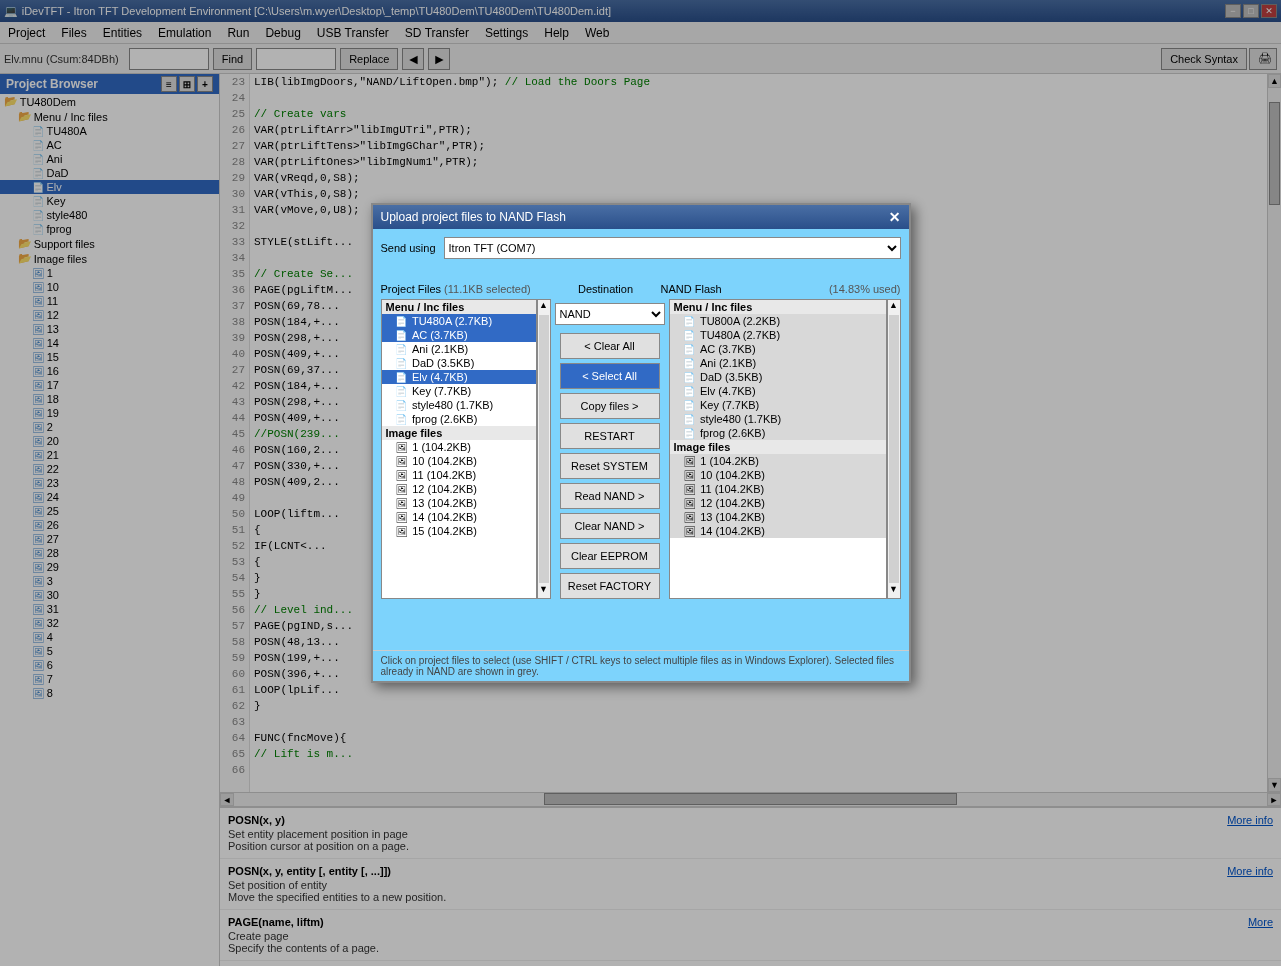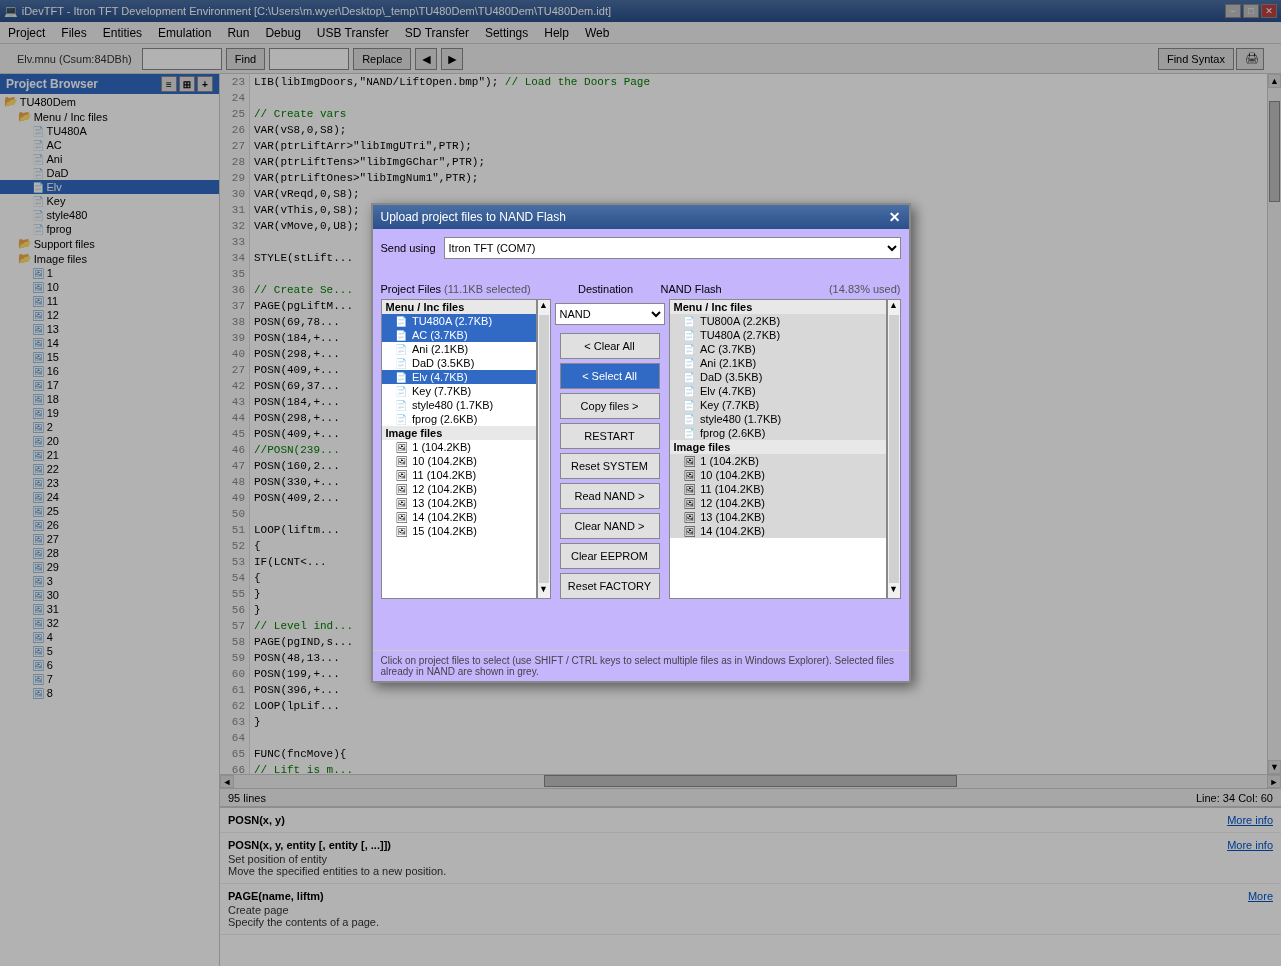--- a/index.html
+++ b/index.html
@@ -10,21 +10,21 @@
     #titlebar .title { flex: 1; }
     #titlebar .win-btns { display: flex; gap: 2px; }
     #titlebar .win-btn { width: 16px; height: 14px; background: #c0c0c0; border: 1px solid #888; font-size: 9px; display: flex; align-items: center; justify-content: center; cursor: pointer; }
     #titlebar .win-btn.close { background: #c04040; }
 
     
     #menubar { background: #f0f0f0; height: 22px; display: flex; align-items: center; border-bottom: 1px solid #ccc; }
     #menubar .menu-item { padding: 2px 8px; font-size: 12px; cursor: pointer; height: 22px; display: flex; align-items: center; }
 
     
-    #toolbar { background: #f0f0f0; height: 30px; display: flex; align-items: center; border-bottom: 1px solid #ccc; gap: 2px; padding: 0 17px; }
+    #toolbar { background: #f0f0f0; height: 30px; display: flex; align-items: center; border-bottom: 1px solid #ccc; gap: 2px; padding: 0 4px; }
     #toolbar .find-box { display: flex; align-items: center; gap: 4px; }
     #toolbar input { height: 22px; border: 1px solid #888; padding: 0 4px; font-size: 11px; width: 120px; }
     #toolbar button { height: 22px; padding: 0 8px; border: 1px solid #888; background: #e0e0e0; font-size: 11px; cursor: pointer; }
     #toolbar .nav-btn { width: 22px; height: 22px; display: flex; align-items: center; justify-content: center; border: 1px solid #888; background: #e0e0e0; cursor: pointer; font-size: 14px; }
     #toolbar .spacer { flex: 1; }
     #toolbar .check-syntax { margin-left: auto; }
 
     
     #main { display: flex; height: calc(966px - 22px - 22px - 30px); }
 
@@ -42,21 +42,21 @@
     #editor-content { flex: 1; background: white; overflow: hidden; display: flex; position: relative; }
     #line-numbers { background: #f8f8f8; border-right: 1px solid #ddd; padding: 0 4px; font-family: 'Courier New', monospace; font-size: 11px; color: #888; line-height: 16px; text-align: right; min-width: 30px; overflow: hidden; }
     #code-content { flex: 1; padding: 0 4px; font-family: 'Courier New', monospace; font-size: 11px; line-height: 16px; overflow: hidden; }
     .code-line { height: 16px; white-space: nowrap; }
 
     
     #editor-status { background: #f0f0f0; border-top: 1px solid #ccc; height: 18px; display: flex; align-items: center; padding: 0 8px; font-size: 11px; justify-content: space-between; }
 
     
     #modal-overlay { position: fixed; top: 0; left: 0; width: 100%; height: 100%; background: rgba(0,0,0,0.3); z-index: 100; display: flex; align-items: center; justify-content: center; }
-    #modal { background: #c4b5fd; border: 2px solid #888; box-shadow: 4px 4px 12px rgba(0,0,0,0.5); width: 540px; min-height: 480px; display: flex; flex-direction: column; position: relative; top: -40px; }
+    #modal { background: #7dd3fc; border: 2px solid #888; box-shadow: 4px 4px 12px rgba(0,0,0,0.5); width: 540px; min-height: 480px; display: flex; flex-direction: column; position: relative; top: -40px; }
     #modal-title { background: linear-gradient(to bottom, #4a6fa5, #2a4f8a); color: white; padding: 4px 8px; font-size: 12px; display: flex; align-items: center; justify-content: space-between; }
     #modal-title .close-x { color: white; cursor: pointer; font-size: 14px; font-weight: bold; }
     #modal-body { padding: 8px; flex: 1; }
     .modal-row { display: flex; align-items: center; gap: 8px; margin-bottom: 24px; }
     .modal-label { font-size: 11px; white-space: nowrap; }
     .modal-select { flex: 1; height: 22px; border: 1px solid #888; font-size: 11px; background: white; }
     
     
     #modal-panels { display: flex; gap: 4px; height: 300px; }
     .panel { display: flex; flex-direction: column; }
@@ -116,21 +116,21 @@
   <span style="font-size:11px; margin-right:8px; color:#333;">Elv.mnu  (Csum:84DBh)</span>
   <div class="find-box">
     <input type="text" style="width: 80px;">
     <button>Find</button>
     <input type="text" style="width: 80px;">
     <button>Replace</button>
     <div class="nav-btn">◄</div>
     <div class="nav-btn">►</div>
   </div>
   <div class="spacer"></div>
-  <button class="check-syntax">Find Syntax</button>
+  <button class="check-syntax">Check Syntax</button>
   <button style="width:28px;">🖨</button>
 </div>
 
 <div id="main">
 
   <div id="sidebar">
     <div id="sidebar-header">
       <span>Project Browser</span>
       <div class="header-btns">
         <div class="hbtn">≡</div>
@@ -360,21 +360,20 @@
           <div style="height: 16px;">62</div>
           <div style="height: 16px;">63</div>
           <div style="height: 16px;">64</div>
           <div style="height: 16px;">65</div>
           <div style="height: 16px;">66</div>
         </div>
       <div id="code-content">
           <div class="code-line"><span style="color:#000;">    LIB(libImgDoors,"NAND/LiftOpen.bmp"); </span><span style="color:#008000;">// Load the Doors Page</span></div>
           <div class="code-line"></div>
           <div class="code-line" style="color: rgb(0, 128, 0);">    // Create vars</div>
-          <div class="code-line">    VAR(vS8,0,S8);</div>
           <div class="code-line">    VAR(ptrLiftArr&gt;"libImgUTri",PTR);</div>
           <div class="code-line">    VAR(ptrLiftTens&gt;"libImgGChar",PTR);</div>
           <div class="code-line">    VAR(ptrLiftOnes&gt;"libImgNum1",PTR);</div>
           <div class="code-line">    VAR(vReqd,0,S8);</div>
           <div class="code-line">    VAR(vThis,0,S8);</div>
           <div class="code-line">    VAR(vMove,0,U8);</div>
           <div class="code-line"></div>
           <div class="code-line">    STYLE(stLift...</div>
           <div class="code-line"></div>
           <div class="code-line" style="color: rgb(0, 128, 0);">    // Create Se...</div>
@@ -419,29 +418,26 @@
     </div>
 
     <div id="hscrollbar">
       <div class="hscroll-left">◄</div>
       <div class="hscroll-track">
         <div class="hscroll-thumb"></div>
       </div>
       <div class="hscroll-right">►</div>
     </div>
 
-    <div id="editor-status">
-      <span>95 lines</span>
-      <span>Line: 34    Col: 60</span>
-    </div>
 
     <div id="bottom-area" style="height:160px;background:white;border-top:2px solid #ccc;overflow-y:auto;">
     <div class="bottom-entry">
           <span class="bottom-more">More info</span>
           <div class="sig">POSN(x, y)</div>
+          <div class="desc">Set entity placement position in page<br>Position cursor at position on a page.</div>
         </div>
         <div class="bottom-entry">
           <span class="bottom-more">More info</span>
           <div class="sig">POSN(x, y, entity [, entity [, ...]])</div>
           <div class="desc">Set position of entity<br>Move the specified entities to a new position.</div>
         </div>
         <div class="bottom-entry">
           <span class="bottom-more">More</span>
           <div class="sig">PAGE(name, liftm)</div>
           <div class="desc">Create page<br>Specify the contents of a page.</div>

